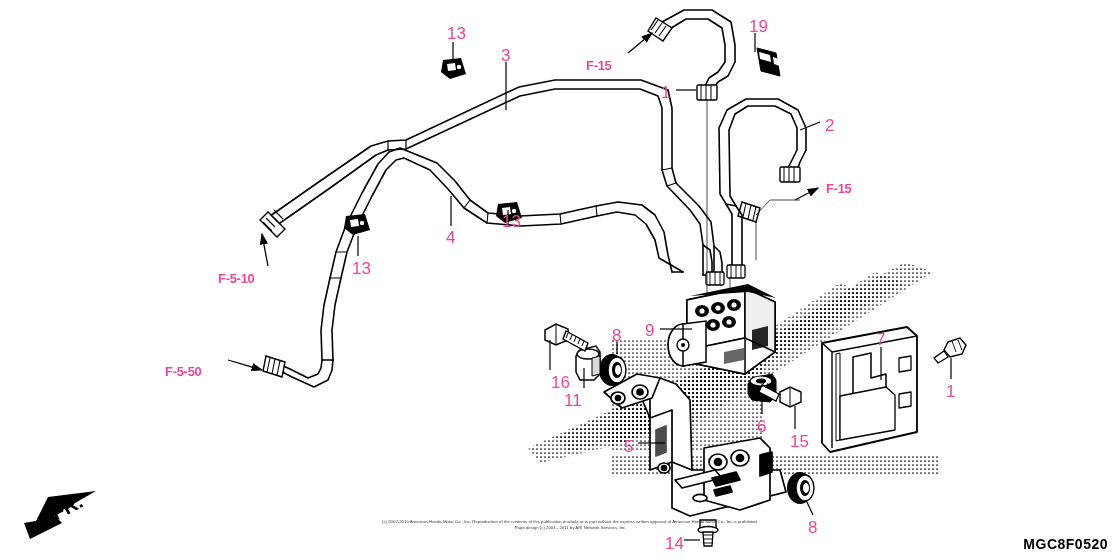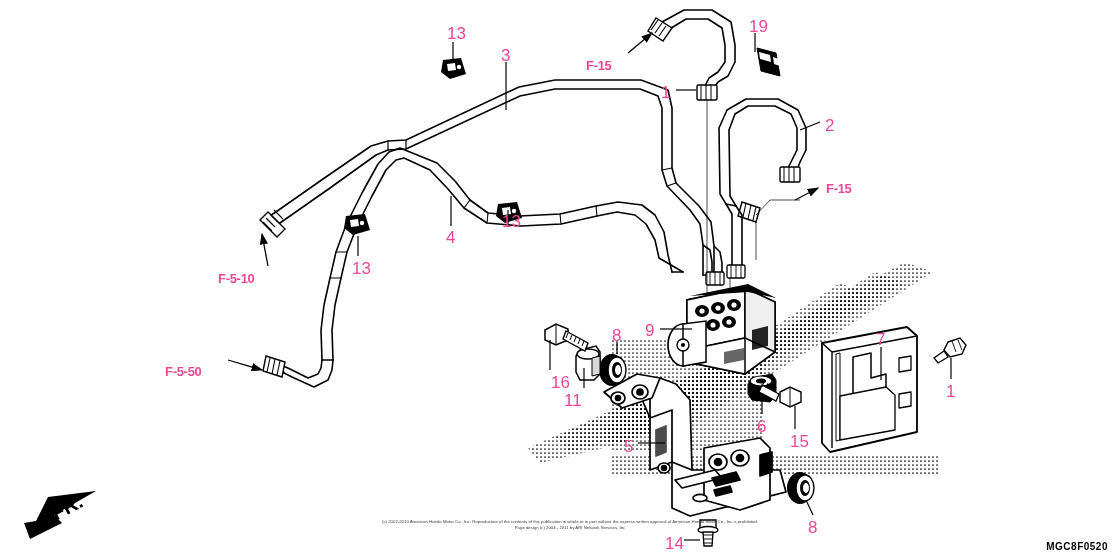--- a/index.html
+++ b/index.html
@@ -40,21 +40,21 @@
   .callout.ref {
     font-size: 13px;
     font-weight: bold;
     letter-spacing: -0.3px;
   }
   .partno {
     position: absolute;
     right: 12px;
     bottom: 8px;
     font-family: "Liberation Sans", sans-serif;
-    font-size: 10px;
+    font-size: 14px;
     font-weight: bold;
     letter-spacing: 0.5px;
     color: #000;
   }
   .copyright {
     position: absolute;
     left: 300px;
     top: 519px;
     width: 540px;
     text-align: center;

